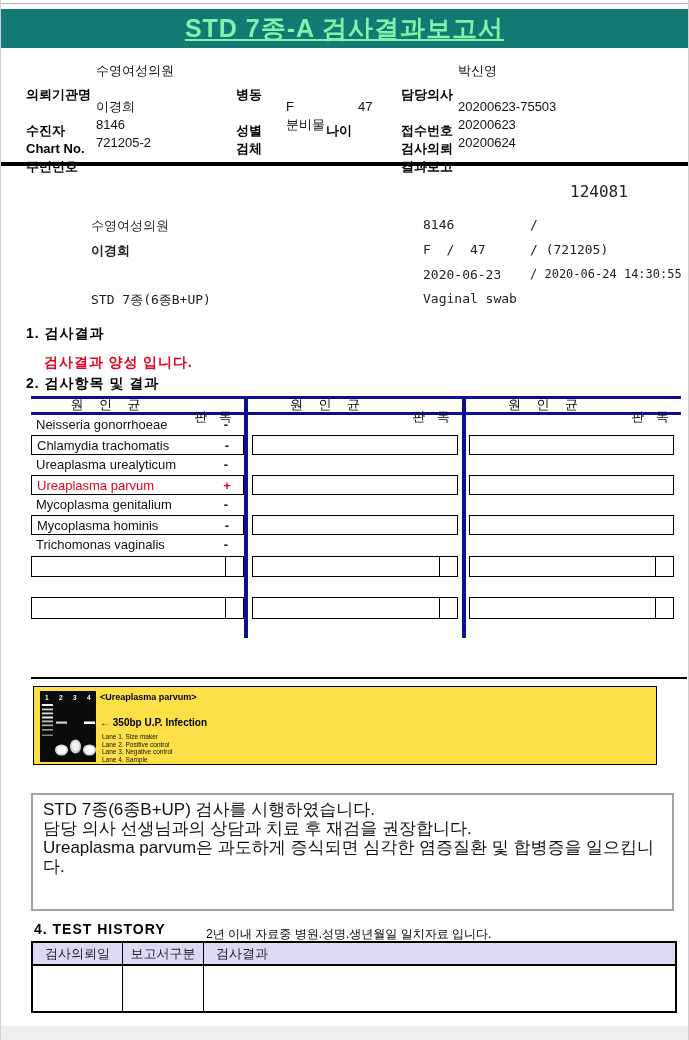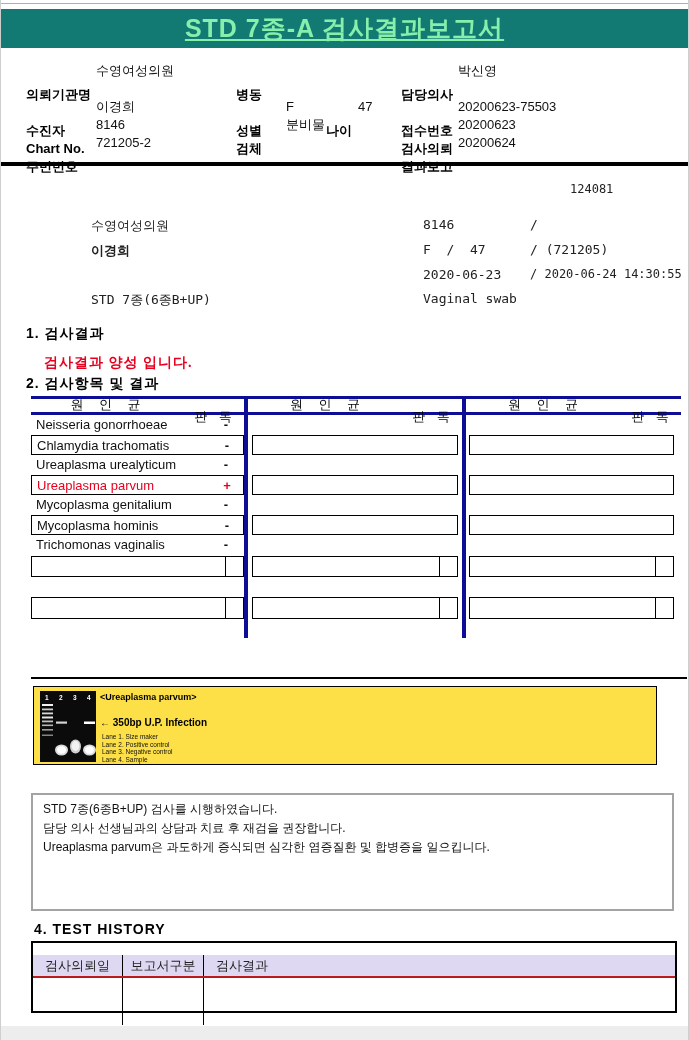--- a/index.html
+++ b/index.html
@@ -16,21 +16,21 @@
   .banner .t{color:#86efac;font-size:25px;font-weight:bold;letter-spacing:1px;text-decoration:underline;}
   
   .info-row{left:0;width:100%;height:18px;font-size:13px;line-height:17px;}
   .info-row span{position:absolute;white-space:nowrap;}
   .lbl{font-weight:bold;color:#000;margin-top:24px;}
   .lx{left:25px}.lv{left:95px}.mx{left:235px}.mv{left:285px}
   .m2x{left:325px}.m2v{left:357px}.rx{left:400px}.rv{left:457px}
   .divider{left:0;top:162px;width:100%;height:4px;background:#000;}
   
   .mono{font-family:"DejaVu Sans Mono",monospace;font-size:13px;color:#222;white-space:pre;}
-  .serial{left:569px;top:182px;font-size:12px;}
+  .serial{left:569px;top:182px;font-size:16px;}
   .sum-clinic{left:90px;top:217px}.sum-chart{left:422px;top:217px}.sum-sl1{left:529px;top:217px}
   .sum-patient{left:90px;top:242px;font-weight:bold}.sum-sex{left:422px;top:242px}.sum-rrn{left:529px;top:242px}
   .sum-req{left:422px;top:267px}.sum-rep{left:529px;top:267px;font-size:12px}
   .sum-test{left:90px;top:291px}.sum-spec{left:422px;top:291px}
   
   .h{font-size:14px;font-weight:bold;color:#000;letter-spacing:1px;white-space:nowrap;}
   .s1h{left:25px;top:325px}.s1r{left:43px;top:354px;color:var(--red,#e8001f);font-family:Liberation Serif, serif;}
   .s2h{left:25px;top:375px}.s3h{left:30px;top:772px}.s4h{left:33px;top:921px}
   .s4note{left:205px;top:926px;font-size:12px;color:#000;white-space:nowrap;}
   
@@ -49,25 +49,25 @@
   .ebox .cdiv{position:absolute;right:17px;top:0;bottom:0;width:1px;background:#000;}
   
   .hline2{left:30px;top:677px;width:656px;height:2px;background:#000;}
   .gelbox{left:32px;top:686px;width:624px;height:79px;border:1px solid #000;box-sizing:border-box;background:#fde047;}
   .gel-svg{position:absolute;left:6px;top:4px;}
   .gel-cap{position:absolute;left:66px;top:5px;font-size:9px;font-weight:bold;color:#000;}
   .gel-band{position:absolute;left:66px;top:30px;font-size:10px;font-weight:bold;color:#000;}
   .gel-leg{position:absolute;left:68px;top:46px;font-size:6.5px;line-height:7.5px;color:#111;}
   
   .cbox{left:30px;top:793px;width:643px;height:118px;border:2px solid #a3a3a3;box-sizing:border-box;
-    padding:5px 10px;font-size:12px;line-height:19px;color:#111;}
+    padding:5px 10px;font-size:17px;line-height:19px;color:#111;}
   
   .htable{left:30px;top:941px;width:646px;height:72px;border:2px solid #000;box-sizing:border-box;background:#fff;}
-  .hhead{display:flex;height:21px;background:var(--lavender,#ded8f2);border-bottom:2px solid #b91c1c;
-    font-size:13px;color:#222;align-items:flex-end;margin-top:12px;}
+  .hhead{display:flex;height:21px;background:var(--lavender,#ded8f2);border-bottom:2px solid #000000;
+    font-size:13px;color:#222;align-items:flex-end;}
   .hc1{width:90px;text-align:center;border-right:1px solid #000;height:100%;line-height:21px;box-sizing:border-box;}
   .hc2{width:81px;text-align:center;border-right:1px solid #000;height:100%;line-height:21px;box-sizing:border-box;}
   .hc3{flex:1;padding-left:12px;line-height:21px;}
   .hbody{display:flex;height:47px;}
   .bc1{width:90px;border-right:1px solid #000;height:100%;box-sizing:border-box;}
   .bc2{width:81px;border-right:1px solid #000;height:100%;box-sizing:border-box;}
   .bc3{flex:1;}
   .bottom-strip{left:0;top:1026px;width:100%;height:14px;background:#ededed;}
 </style>
 </head>
@@ -247,20 +247,21 @@
     </div>
   </div>
 
   <div class="abs cbox">
     <div>STD 7종(6종B+UP) 검사를 시행하였습니다.</div>
     <div>담당 의사 선생님과의 상담과 치료 후 재검을 권장합니다.</div>
     <div>Ureaplasma parvum은  과도하게 증식되면 심각한 염증질환 및 합병증을 일으킵니다.</div>
   </div>
 
   <span class="abs h s4h">4. TEST HISTORY</span>
+  <span class="abs s4note">2년 이내 자료중 병원.성명.생년월일 일치자료 입니다.</span>
   <div class="abs htable">
     <div class="hhead">
       <span class="hc1">검사의뢰일</span>
       <span class="hc2">보고서구분</span>
       <span class="hc3">검사결과</span>
     </div>
     <div class="hbody">
       <div class="bc1"></div>
       <div class="bc2"></div>
       <div class="bc3"></div>

